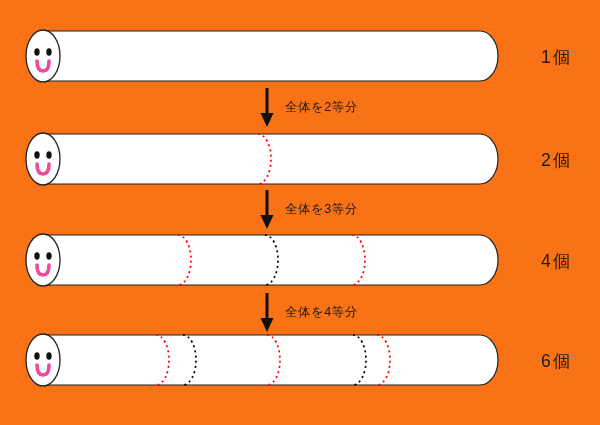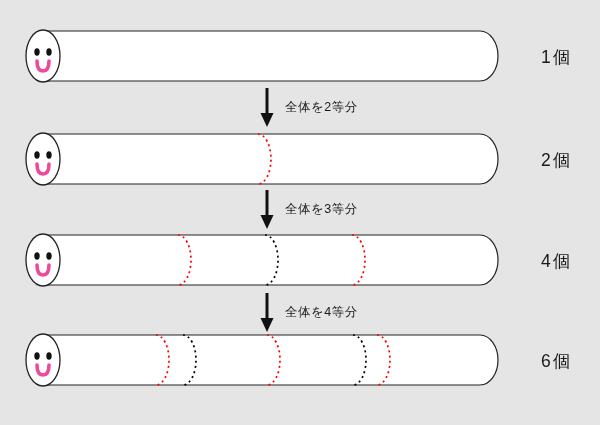--- a/index.html
+++ b/index.html
@@ -1,19 +1,19 @@
 <!DOCTYPE html>
 <html><head>
 <meta charset="utf-8">
 <style>
   html,body{margin:0;padding:0;background:#ffffff;}
   #stage{
     position:relative;
     width:600px;height:425px;
-    background:#e5e5e5;
+    background:#f97316;
     font-family:"Liberation Sans","DejaVu Sans",sans-serif;
     overflow:hidden;
   }
   svg{display:block;}
   text{font-family:"Liberation Sans","DejaVu Sans",sans-serif;}
 </style>
 </head>
 <body>
 
 <div id="stage">

